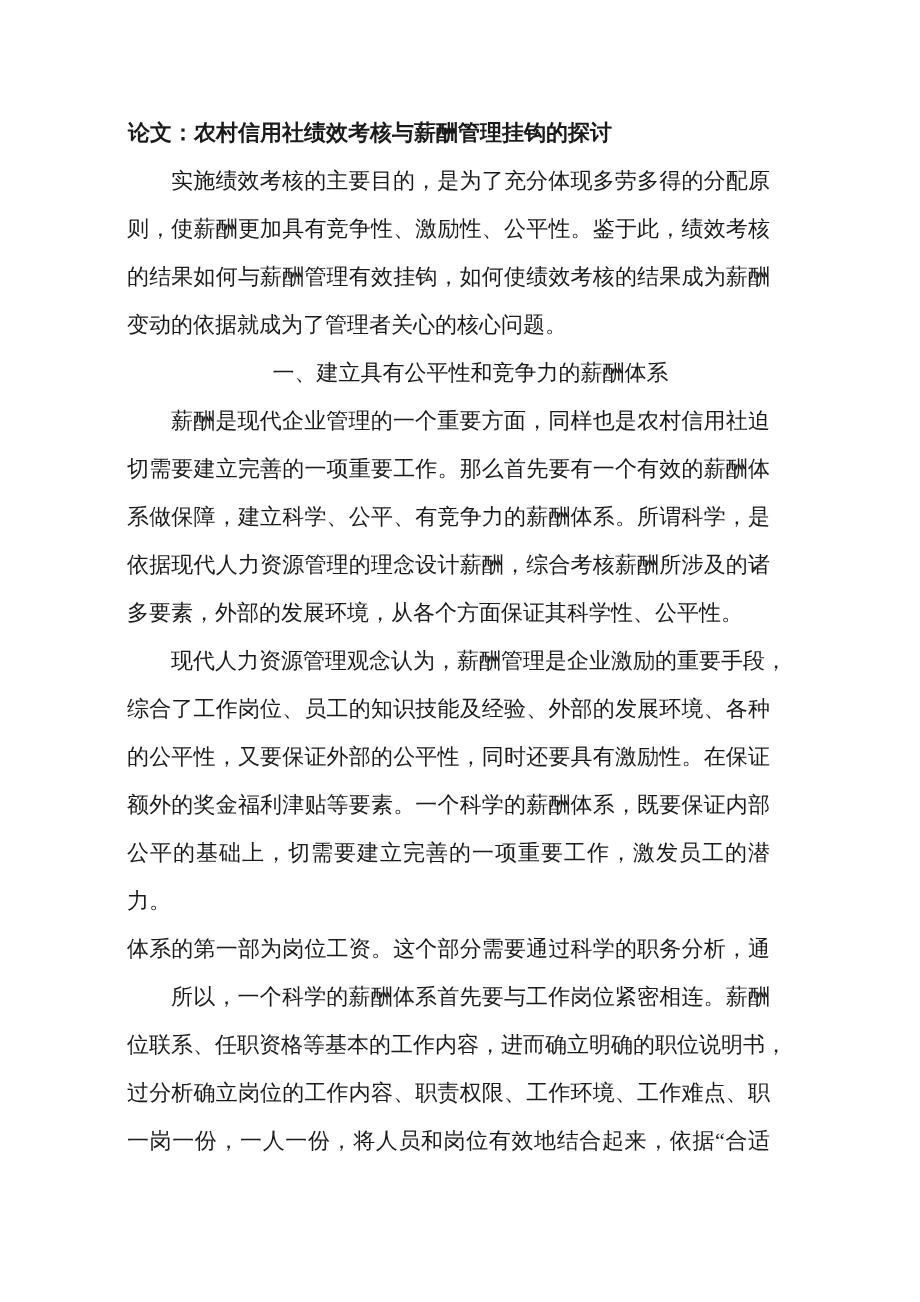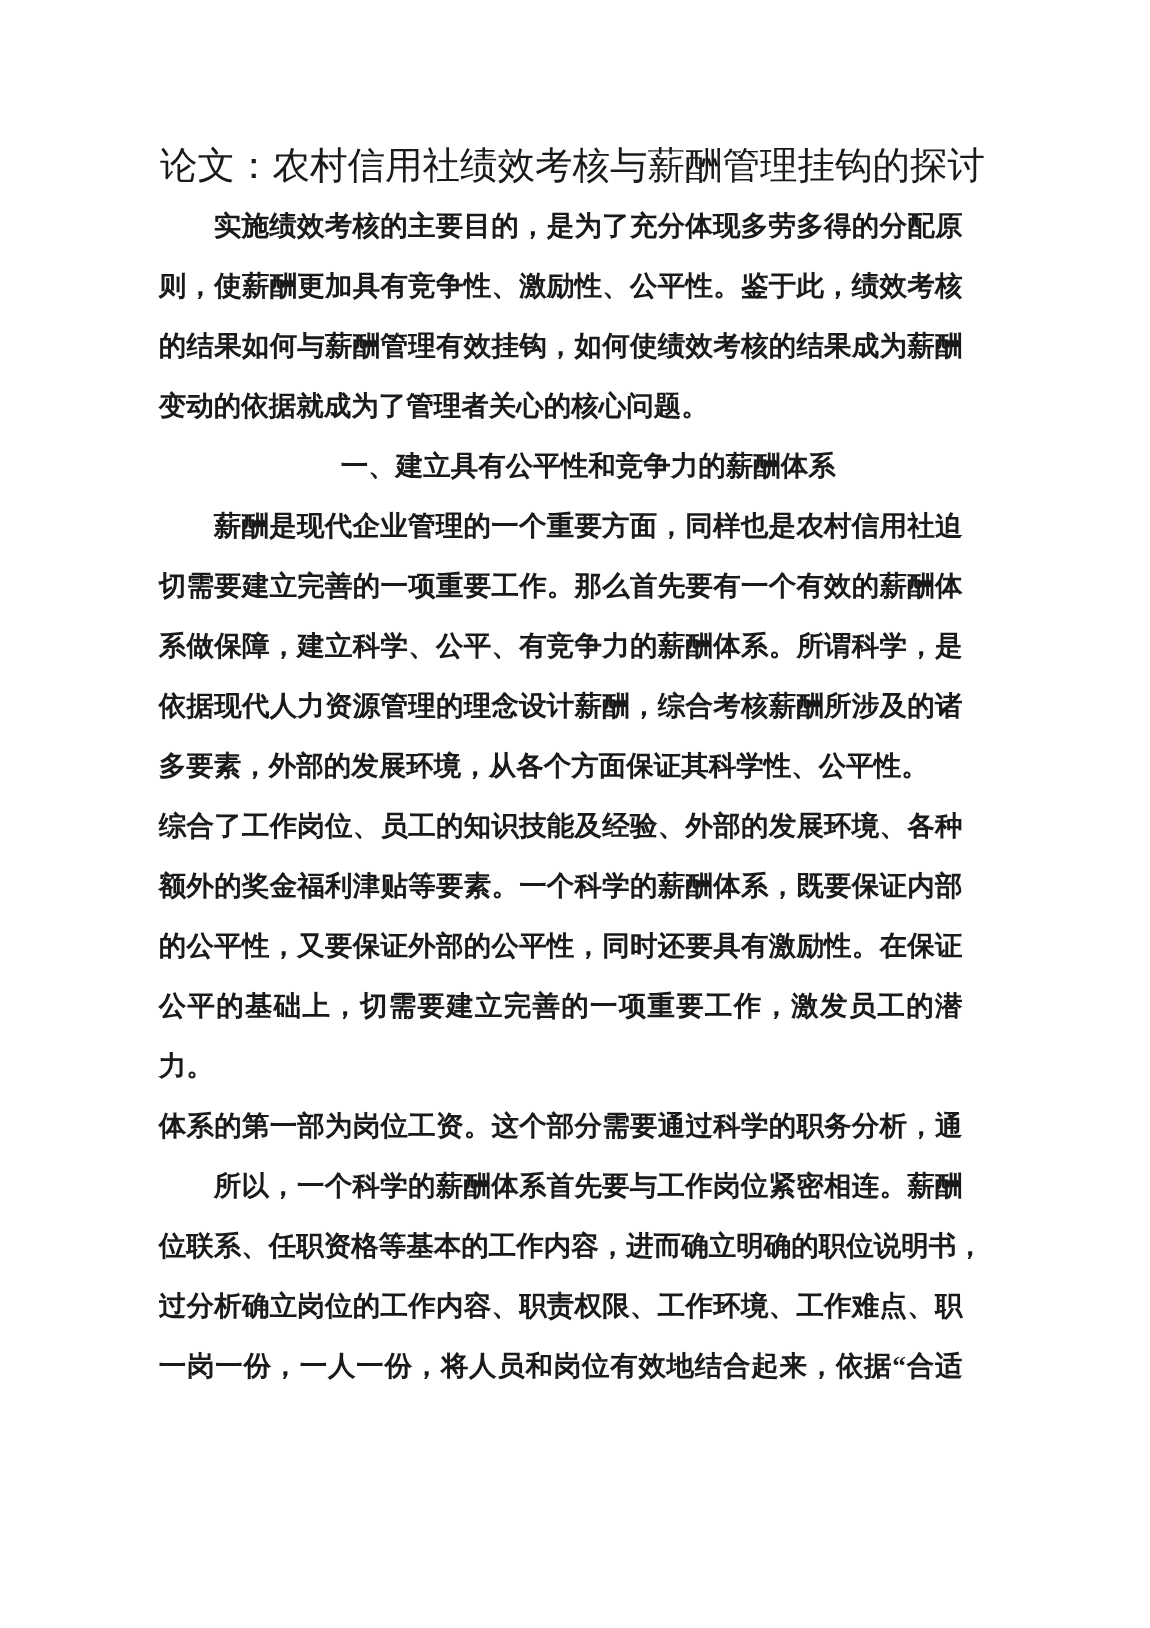--- a/index.html
+++ b/index.html
@@ -28,34 +28,33 @@
     top: 109px;
     width: 643px;
     color: #1a1a1a;
     font-size: 22px;
   }
   .line {
     height: 48px;
     line-height: 48px;
     white-space: nowrap;
     overflow: visible;
-    font-weight: bold;
   }
   .line.justify {
     text-align: justify;
     text-align-last: justify;
     text-justify: inter-ideograph;
   }
   .line.indent {
     padding-left: 44px;
     text-align: center;
   }
   .block-title .line {
-    font-weight: 400;
-    font-size: 30px;
+    font-weight: 700;
+    font-size: 22px;
     padding-left: 1px;
   }
 </style>
 </head>
 <body style="background: rgb(255, 255, 255);">
 
 <div class="page">
   <div class="doc-body" style="color: rgb(26, 26, 26);">
       <div class="block block-title">
         <div class="line">论文：农村信用社绩效考核与薪酬管理挂钩的探讨</div>
@@ -70,23 +69,24 @@
         <div class="line indent">一、建立具有公平性和竞争力的薪酬体系</div>
       </div>
       <div class="block block-paragraph">
         <div class="line indent justify">薪酬是现代企业管理的一个重要方面，同样也是农村信用社迫</div>
         <div class="line justify">切需要建立完善的一项重要工作。那么首先要有一个有效的薪酬体</div>
         <div class="line justify">系做保障，建立科学、公平、有竞争力的薪酬体系。所谓科学，是</div>
         <div class="line justify">依据现代人力资源管理的理念设计薪酬，综合考核薪酬所涉及的诸</div>
         <div class="line">多要素，外部的发展环境，从各个方面保证其科学性、公平性。</div>
       </div>
       <div class="block block-paragraph">
+        <div class="line indent">现代人力资源管理观念认为，薪酬管理是企业激励的重要手段，</div>
         <div class="line justify">综合了工作岗位、员工的知识技能及经验、外部的发展环境、各种</div>
+        <div class="line justify">的公平性，又要保证外部的公平性，同时还要具有激励性。在保证</div>
         <div class="line justify">额外的奖金福利津贴等要素。一个科学的薪酬体系，既要保证内部</div>
-        <div class="line justify">的公平性，又要保证外部的公平性，同时还要具有激励性。在保证</div>
         <div class="line justify">公平的基础上，切需要建立完善的一项重要工作，激发员工的潜</div>
         <div class="line">力。</div>
       </div>
       <div class="block block-paragraph">
         <div class="line justify">体系的第一部为岗位工资。这个部分需要通过科学的职务分析，通</div>
         <div class="line indent justify">所以，一个科学的薪酬体系首先要与工作岗位紧密相连。薪酬</div>
         <div class="line">位联系、任职资格等基本的工作内容，进而确立明确的职位说明书，</div>
         <div class="line justify">过分析确立岗位的工作内容、职责权限、工作环境、工作难点、职</div>
         <div class="line justify">一岗一份，一人一份，将人员和岗位有效地结合起来，依据“合适</div>
       </div>

